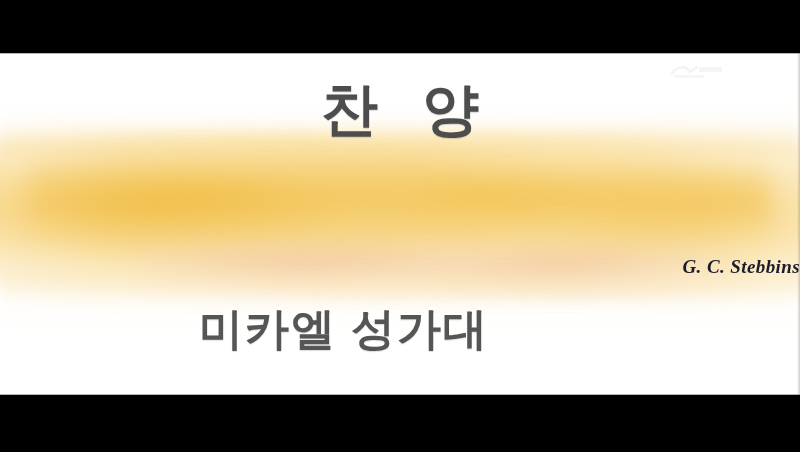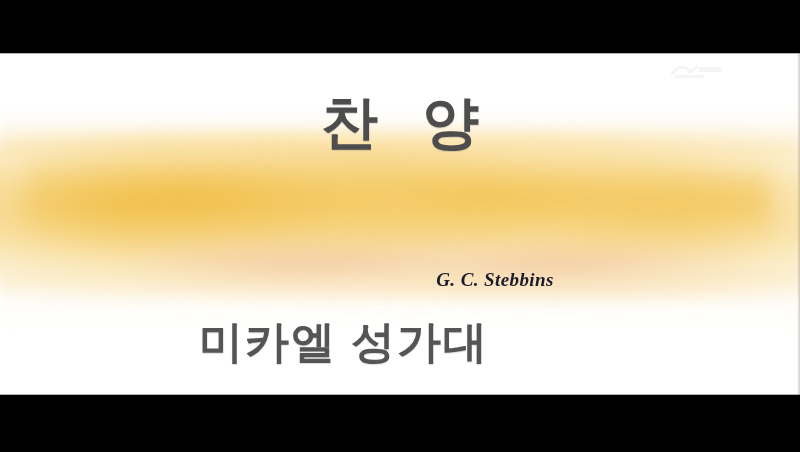--- a/index.html
+++ b/index.html
@@ -138,21 +138,20 @@
     opacity: 0.62;
     pointer-events: none;
   }
 
   
   .text-layer {
     position: absolute;
     left: 0; top: 0;
     width: 800px; height: 342px;
     z-index: 20;
-    margin-top: 13px;
   }
 
   #heading-praise {
     position: absolute;
     left: 0;
     top: 26px;
     width: 800px;
     text-align: center;
     font-size: 57px;
     font-weight: bold;
@@ -178,21 +177,21 @@
     line-height: 1.1;
     white-space: nowrap;
     text-shadow: 1px 1px 1px rgba(60,55,45,0.30);
   }
 
   #composer-credit {
     position: absolute;
     left: 0;
     top: 203px;
     width: 800px;
-    text-align: center;
+    text-align: right;
     padding-left: 190px;
     box-sizing: border-box;
     font-family: "Liberation Serif", "DejaVu Serif", serif;
     font-style: italic;
     font-weight: bold;
     font-size: 19px;
     color: #1c1c2a;
     letter-spacing: 0.4px;
     white-space: nowrap;
   }

